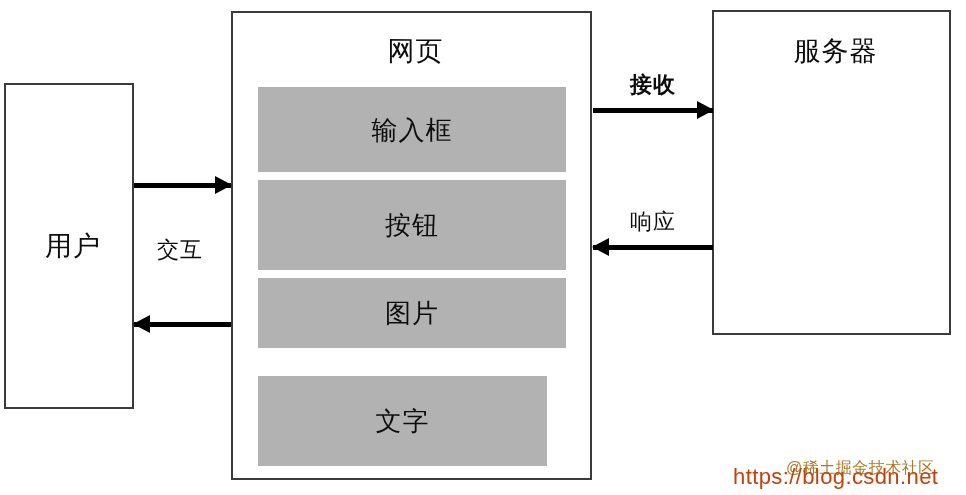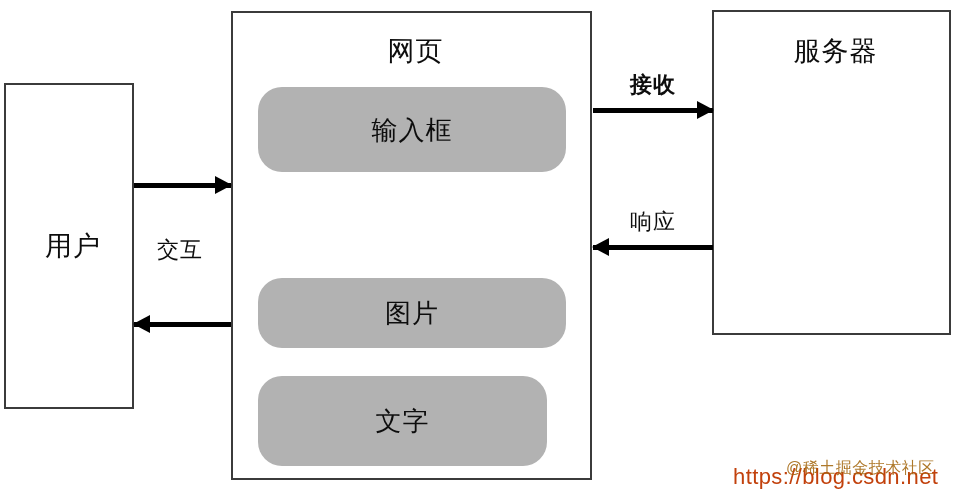--- a/index.html
+++ b/index.html
@@ -43,21 +43,20 @@
   }
 
   
   .component {
     position: absolute;
     box-sizing: border-box;
     background: #b2b2b2;
     display: flex;
     align-items: center;
     justify-content: center;
-    border-radius: 24px;
   }
   .component-label {
     color: #0d0d0d;
     font-size: 26px;
     line-height: 1;
     letter-spacing: 1px;
     white-space: nowrap;
   }
 
   
@@ -128,20 +127,23 @@
   </div>
 
   <div class="node" style="left:231px; top:11px; width:361px; height:469px;">
     <div class="node-title" style="top:25px;">网页</div>
   </div>
 
   <div class="component" style="left:258px; top:87px; width:308px; height:85px;">
     <span class="component-label">输入框</span>
   </div>
 
+  <div class="component" style="left:258px; top:180px; width:308px; height:90px;">
+    <span class="component-label">按钮</span>
+  </div>
 
   <div class="component" style="left:258px; top:278px; width:308px; height:70px;">
     <span class="component-label">图片</span>
   </div>
 
   <div class="component" style="left:258px; top:376px; width:289px; height:90px;">
     <span class="component-label">文字</span>
   </div>
 
   <div class="node" style="left:712px; top:10px; width:239px; height:325px;">

